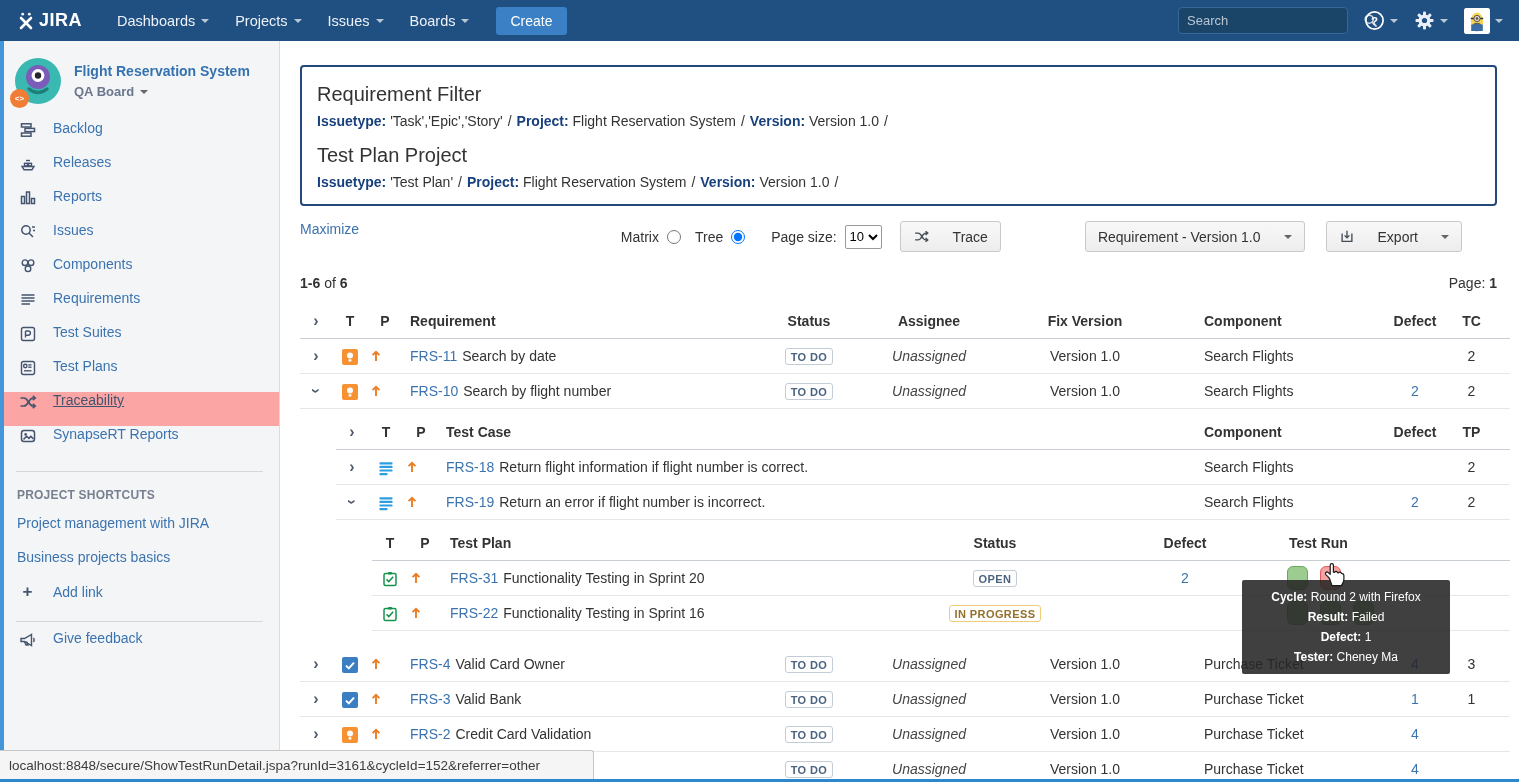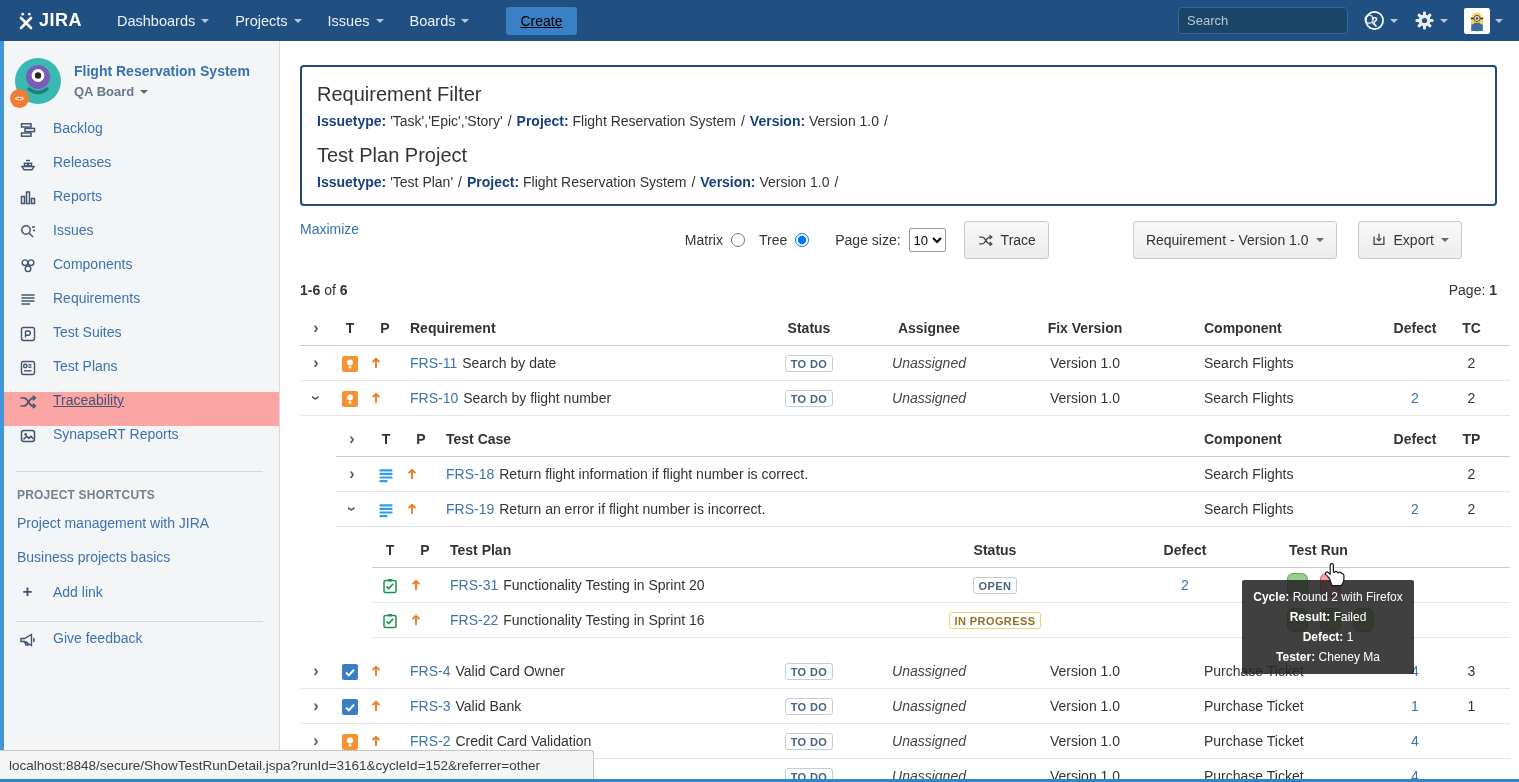--- a/index.html
+++ b/index.html
@@ -7,21 +7,21 @@
   body { position:relative; overflow:hidden; background:#fff; font-family:"Liberation Sans",sans-serif; color:#333; }
   a { text-decoration:none; color:#3b73af; }
 
   
   .topnav { position:absolute; top:0; left:0; right:0; height:41px; background:#205081; display:flex; align-items:center; padding:0 16px; z-index:50; }
   .logo { display:flex; align-items:center; gap:3px; margin-right:22px; cursor:pointer; }
   .logo-text { color:#fff; font-weight:bold; font-size:18px; letter-spacing:.5px; }
   .nav-item { color:#ecf1f7; font-size:14.5px; padding:0 13px; height:41px; display:flex; align-items:center; gap:6px; cursor:pointer; }
   .caret { width:0; height:0; border-left:4px solid transparent; border-right:4px solid transparent; border-top:4px solid #b9c6d4; display:inline-block; }
   .caret.dark { border-top-color:#666; }
-  .create-btn { background:#3b7fc4; color:#000000; font-size:14px; padding:6px 14px; border:none; border-radius:3px; margin-left:24px; cursor:pointer;text-decoration:underline; }
+  .create-btn { background:#3b7fc4; color:#ffffff; font-size:14px; padding:6px 14px; border:none; border-radius:3px; margin-left:14px; cursor:pointer; }
   .nav-right { margin-left:auto; display:flex; align-items:center; gap:16px; }
   .search-box { display:flex; align-items:center; background:#1a4468; border:1px solid #35679a; border-radius:4px; height:27px; width:170px; padding:0 8px; }
   .search-box input { flex:1; background:transparent; border:none; outline:none; color:#d7dfe8; font-size:13px; font-family:inherit; }
   .search-box input::placeholder { color:#b9c6d4; }
   .nav-icon-group { display:flex; align-items:center; gap:5px; cursor:pointer; }
   .avatar-box { width:26px; height:26px; background:#fff; border-radius:3px; overflow:hidden; }
 
   
   .sidebar { position:absolute; top:41px; left:0; width:280px; bottom:0; background:#f4f5f7; border-right:1px solid #d8dbe0; z-index:5; }
   .sidebar-accent { position:absolute; left:0; top:0; bottom:0; width:4px; background:#4596d8; }
@@ -46,21 +46,21 @@
   .filter-line { font-size:14px; color:#333; }
   .flabel { color:#17407c; font-weight:bold; }
   .fsep { margin:0 5px; }
 
   .toolbar { display:flex; margin:15px 57px 0 20px; }
   .maximize-link { font-size:14px; color:#3b73af; cursor:pointer; }
   .tb-cluster { margin-left:auto; display:flex; align-items:center; }
   .tb-label { font-size:14px; color:#333; }
   .tb-cluster input[type=radio] { margin:0 0 0 8px; width:14px; height:14px; cursor:pointer; }
   .pagesize-select { margin-left:8px; height:24px; font-size:13px; font-family:inherit; border:1px solid #999; border-radius:2px; background:#fff; cursor:pointer; }
-  .aui-btn { height:38px; background:linear-gradient(#f8f8f8,#ededed); border:1px solid #c9c9c9; border-radius:3px; font-size:14px; color:#333; display:inline-flex; align-items:center; gap:7px; padding:0 12px; cursor:pointer; font-family:inherit; }
+  .aui-btn { height:31px; background:linear-gradient(#f8f8f8,#ededed); border:1px solid #c9c9c9; border-radius:3px; font-size:14px; color:#333; display:inline-flex; align-items:center; gap:23px; padding:0 12px; cursor:pointer; font-family:inherit; }
   .trace-btn { margin-left:18px; }
   .scope-btn { margin-left:84px; }
   .export-btn { margin-left:21px; }
 
   .count-row { margin:23px 22px 0 20px; display:flex; font-size:14px; color:#333; }
   .page-right { margin-left:auto; }
 
   
   .tbl { margin:13px 0 0 20px; width:1210px; }
   .trow { display:grid; align-items:center; height:35px; border-bottom:1px solid #e4e6e9; font-size:14px; color:#333; }
@@ -84,21 +84,21 @@
   .ic-story { background:#f79232; }
   .ic-task { background:#3b7ec2; }
   .badge { display:inline-block; padding:2px 5px 1px; font-size:11px; font-weight:bold; letter-spacing:.4px; border-radius:3px; border:1px solid #c4cdd6; color:#4a637f; background:#fff; }
   .badge.inprogress { color:#93702a; border-color:#f0ce77; }
   .runcell { display:flex; gap:12px; padding-left:2px; align-items:center; }
   .run-sq { width:21px; height:24px; border-radius:6px; cursor:pointer; }
   .run-pass { background:#9ccc8f; border:1px solid #68a85c; }
   .run-fail { background:#f5a3a3; border:1px solid #df5f5f; }
 
   
-  .tooltip { position:absolute; left:1242px; top:580px; width:172px; background:rgba(38,38,38,.88); color:#fff; font-size:12px; text-align:center; padding:7px 4px; border-radius:2px; line-height:20px; z-index:40; }
+  .tooltip { position:absolute; left:1242px; top:580px; width:208px; background:rgba(38,38,38,.88); color:#fff; font-size:12px; text-align:center; padding:7px 4px; border-radius:2px; line-height:20px; z-index:40; }
   .cursor-hand { position:absolute; left:1321px; top:561px; z-index:45; pointer-events:none; }
   .statusbar { position:absolute; left:0; bottom:3px; width:594px; height:29px; background:#f5f5f5; border-top:1px solid #c6c6c6; border-right:1px solid #c6c6c6; border-top-right-radius:3px; display:flex; align-items:center; padding-left:9px; font-size:13.5px; color:#3c3c3c; z-index:60; }
   .bottom-strip { position:absolute; left:0; right:0; bottom:0; height:3px; background:#2d87cc; z-index:61; }
 
   svg { display:block; }
 </style>
 </head>
 <body>
 
 <header class="topnav">

